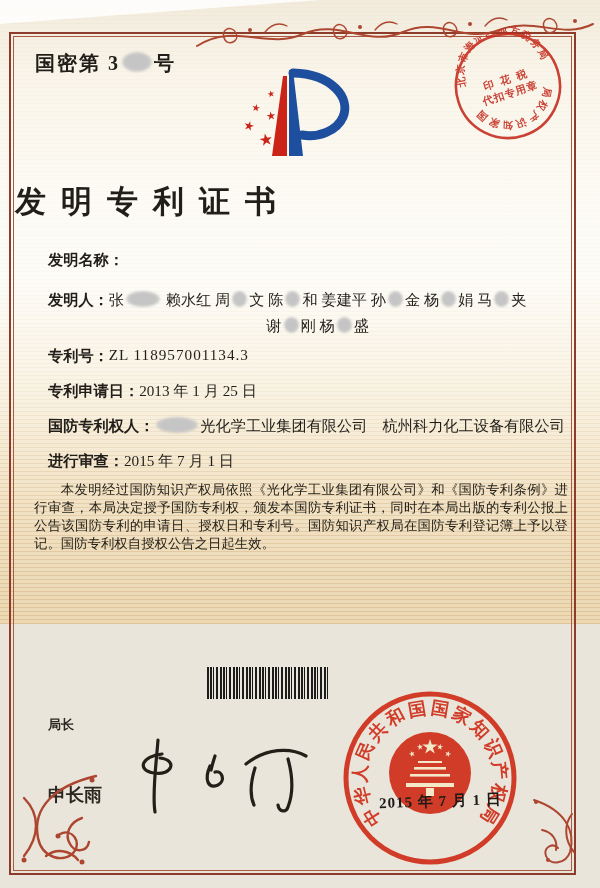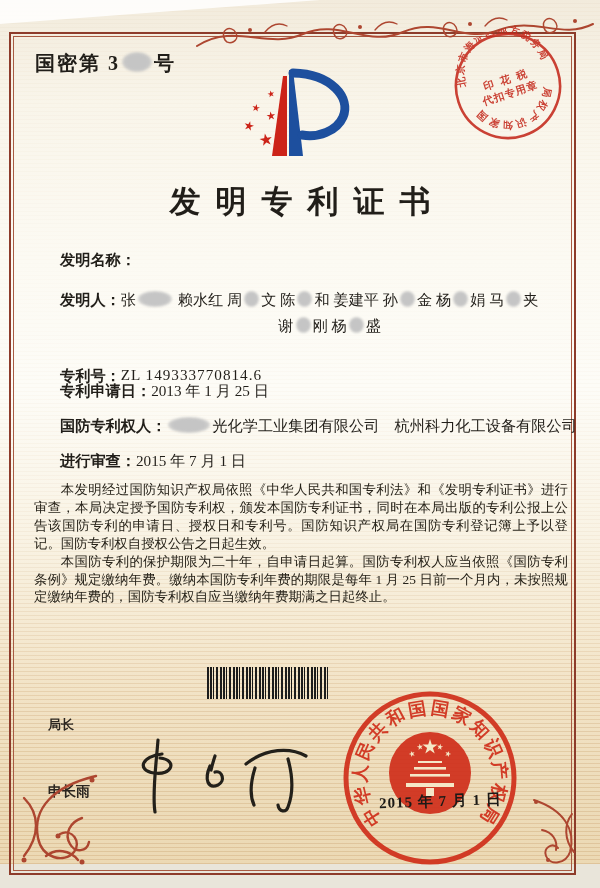--- a/index.html
+++ b/index.html
@@ -1,49 +1,49 @@
 <!DOCTYPE html>
 <html><head>
 <meta charset="utf-8">
 <style>
   html,body{margin:0;padding:0;}
   body{width:600px;height:888px;overflow:hidden;background:#e9e5da;
        font-family:"Liberation Serif","DejaVu Serif",serif;color:#211e19;}
-  .paper{position:absolute;left:0;top:0;width:600px;height:864px;
+  .paper{position:absolute;left:0;top:0;width:600px;height:624px;
     background:linear-gradient(180deg,#f2ebdc 0%,#f9f5ea 12%,#fcfaf3 30%,#fdfcf7 45%,#f9f3e4 62%,#f2e3c6 80%,#eddcba 92%,#ecd9b4 100%);}
   .stripes{position:absolute;left:0;top:0;right:0;bottom:0;pointer-events:none;
     background:repeating-linear-gradient(0deg,rgba(190,142,86,.28) 0 1px,rgba(190,142,86,0) 1px 4px);
     -webkit-mask-image:linear-gradient(180deg,rgba(0,0,0,.15) 0%,rgba(0,0,0,.05) 35%,rgba(0,0,0,.25) 62%,rgba(0,0,0,.85) 82%,#000 100%);
     mask-image:linear-gradient(180deg,rgba(0,0,0,.15) 0%,rgba(0,0,0,.05) 35%,rgba(0,0,0,.25) 62%,rgba(0,0,0,.85) 82%,#000 100%);}
   .photo-corner{position:absolute;left:0;top:0;width:320px;height:24px;background:#fff;
     clip-path:polygon(0 0,100% 0,0 100%);opacity:.85;}
   .frame{position:absolute;left:9px;top:32px;width:563px;height:839px;
     border:2px solid #8d3b2a;}
   .frame-inner{position:absolute;left:2px;top:2px;right:2px;bottom:2px;border:1px solid #a85a42;}
   .abs{position:absolute;}
   .doc-number{left:35px;top:50px;font-size:20px;font-weight:bold;letter-spacing:2px;white-space:nowrap;}
-  .title{left:0;top:181px;width:600px;text-align:center;font-size:31px;font-weight:bold;
+  .title{left:0;top:181px;width:600px;text-align:left;font-size:31px;font-weight:bold;
          letter-spacing:15px;text-indent:15px;}
   .info-line{left:48px;font-size:15.2px;white-space:nowrap;display:flex;align-items:flex-start;}
-  .lbl{font-weight:bold;flex:0 0 auto;margin-left:12px;}
+  .lbl{font-weight:bold;flex:0 0 auto;}
   .val{font-weight:normal;}
   .rows .inv-row{line-height:26px;text-align:center;}
   .redact{display:inline-block;width:20px;height:16px;margin:0 2px;vertical-align:-2px;
     background:radial-gradient(ellipse at center,#c5c5c5 55%,rgba(197,197,197,0) 100%);
     filter:blur(1px);border-radius:50%;}
   .body-text{left:34px;top:481px;width:534px;font-size:13.4px;line-height:17.9px;
     text-align:justify;color:#262219;}
   .body-text p{margin:0;text-indent:2em;}
   .barcode{left:207px;top:667px;width:121px;height:32px;background:
     repeating-linear-gradient(90deg,#1c1c1c 0 2px,rgba(0,0,0,0) 2px 3px,#1c1c1c 3px 5px,
     rgba(0,0,0,0) 5px 6px,#161616 6px 7px,rgba(0,0,0,0) 7px 9px,#1c1c1c 9px 11px,rgba(0,0,0,0) 11px 13px);}
   .signer-title{left:48px;top:716px;font-family:"Liberation Sans","DejaVu Sans",sans-serif;
     font-size:13px;font-weight:600;color:#2b2620;}
   .signer-name{left:48px;top:783px;font-family:"Liberation Sans","DejaVu Sans",sans-serif;
-    font-size:14px;font-weight:600;color:#2b2620;text-align:center;}
+    font-size:18px;font-weight:600;color:#2b2620;text-align:center;}
   .seal-date{left:379px;top:792px;font-size:15px;font-weight:600;color:#1c1a17;
     letter-spacing:1px;transform:rotate(-2deg);white-space:nowrap;}
   .tax-stamp{left:452px;top:30px;width:112px;height:112px;transform:rotate(-18deg);}
   .svg-abs{position:absolute;}
 </style>
 </head>
 <body>
 
 <svg width="0" height="0" style="position:absolute">
   <defs>
@@ -113,43 +113,42 @@
   </div>
 
   <div class="abs info-line" style="top:287px;">
     <span class="lbl" style="line-height:26px;">发明人：</span>
     <span class="val rows">
       <span class="inv-row" style="display:block;"><span>张</span><span class="redact" style="width: 34px;"></span><span> 赖水红 周</span><span class="redact" style="width: 15px;"></span><span>文 陈</span><span class="redact" style="width: 15px;"></span><span>和 姜建平 孙</span><span class="redact" style="width: 15px;"></span><span>金 杨</span><span class="redact" style="width: 15px;"></span><span>娟 马</span><span class="redact" style="width: 15px;"></span><span>夹</span></span>
       <span class="inv-row" style="display:block;"><span>谢</span><span class="redact" style="width: 15px;"></span><span>刚 杨</span><span class="redact" style="width: 15px;"></span><span>盛</span></span>
     </span>
   </div>
 
-  <div class="abs info-line" style="top:366px;">
+  <div class="abs info-line" style="top:346px;">
     <span class="lbl">专利号：</span>
-    <span class="val" style="letter-spacing:1px;">ZL 149333770814.6</span>
+    <span class="val" style="letter-spacing:1px;">ZL 118957001134.3</span>
   </div>
 
   <div class="abs info-line" style="top:381px;">
     <span class="lbl">专利申请日：</span>
     <span class="val">2013 年 1 月 25 日</span>
   </div>
 
   <div class="abs info-line" style="top:416px;">
     <span class="lbl">国防专利权人：</span>
     <span class="val"><span class="redact" style="width: 42px;"></span><span>光化学工业集团有限公司　杭州科力化工设备有限公司</span></span>
   </div>
 
   <div class="abs info-line" style="top:451px;">
     <span class="lbl">进行审查：</span>
     <span class="val">2015 年 7 月 1 日</span>
   </div>
 
   <div class="abs body-text">
-      <p>本发明经过国防知识产权局依照《中华人民共和国专利法》和《发明专利证书》进行审查，本局决定授予国防专利权，颁发本国防专利证书，同时在本局出版的专利公报上公告该国防专利的申请日、授权日和专利号。国防知识产权局在国防专利登记簿上予以登记。国防专利权自授权公告之日起生效。</p>
-      <p>本国防专利的保护期限为二十年，自申请日起算。国防专利权人应当依照《国防专利条例》规定缴纳年费。缴纳本国防专利年费的期限是每年 1 月 25 日前一个月内，未按照规定缴纳年费的，国防专利权自应当缴纳年费期满之日起终止。</p>
+      <p>本发明经过国防知识产权局依照《光化学工业集团有限公司》和《国防专利条例》进行审查，本局决定授予国防专利权，颁发本国防专利证书，同时在本局出版的专利公报上公告该国防专利的申请日、授权日和专利号。国防知识产权局在国防专利登记簿上予以登记。国防专利权自授权公告之日起生效。</p>
     </div>
 
   <div class="abs barcode"></div>
 
   <div class="abs signer-title">局长</div>
   <div class="abs signer-name">申长雨</div>
 
   <svg class="svg-abs" style="left:118px;top:732px;" width="200" height="90" viewBox="0 0 200 90">
     <g fill="none" stroke="#23201a" stroke-width="3.2" stroke-linecap="round">
       <path d="M44,22 C24,24 18,38 36,41 C54,44 60,28 42,26"></path>

